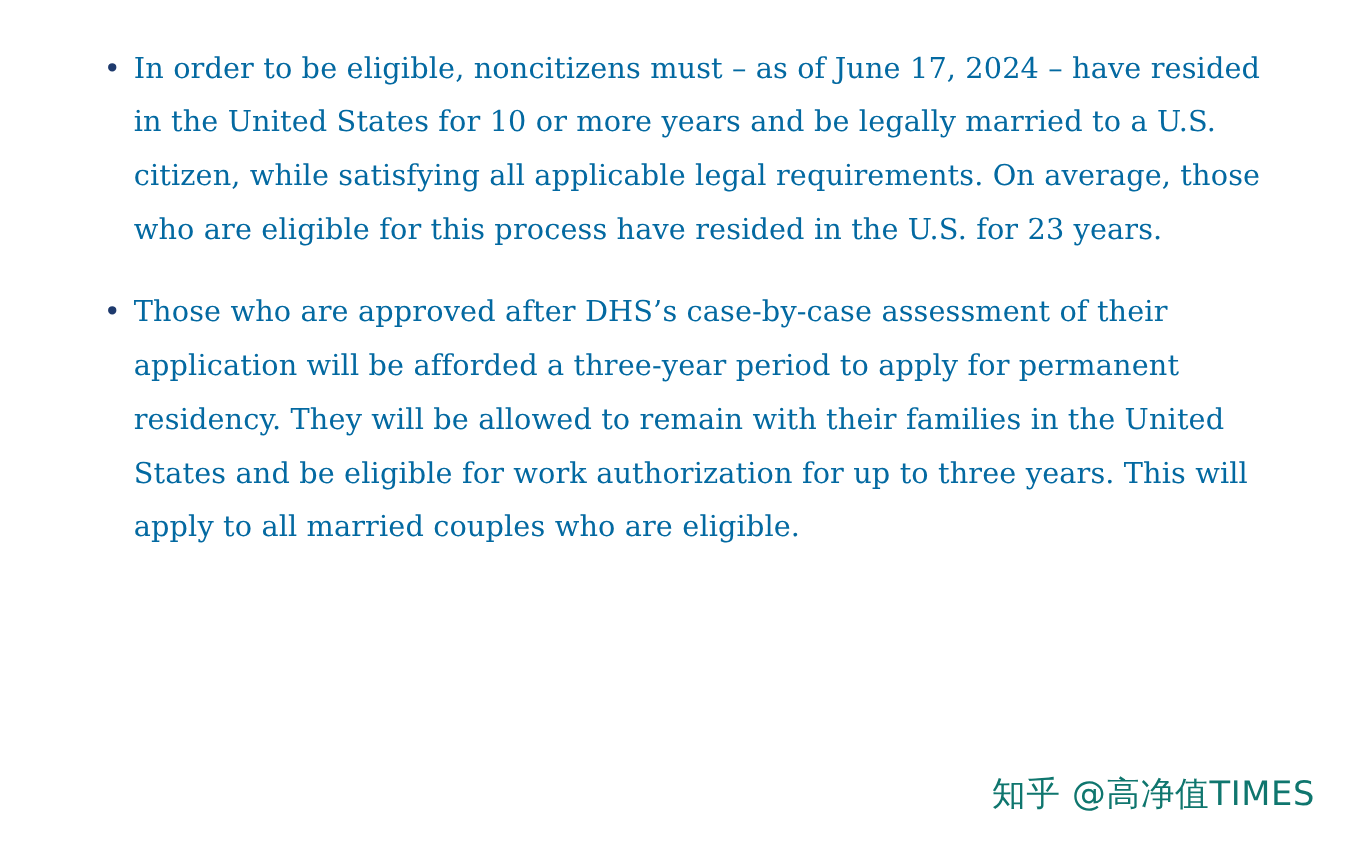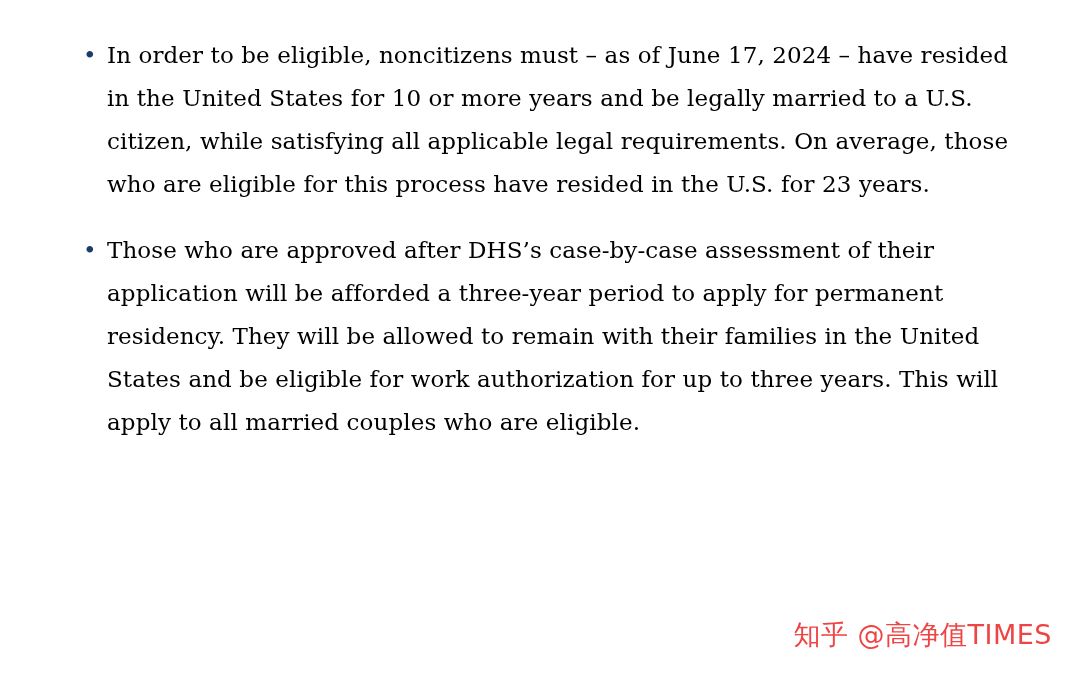--- a/index.html
+++ b/index.html
@@ -21,21 +21,21 @@
     left: 107px;
     width: 905px;
   }
   .bullet-list {
     margin: 0;
     padding: 0;
     list-style: none;
   }
   .bullet-list li {
     position: relative;
-    color: #000000;
+    color: #0369a1;
     font-size: 23px;
     line-height: 43px;
     margin-bottom: 23px;
     letter-spacing: 0.1px;
   }
   .bullet-list li:last-child {
     margin-bottom: 0;
   }
   .bullet-list li::before {
     content: "\2022";
@@ -45,21 +45,21 @@
     color: #1e3a6d;
     font-size: 23px;
     line-height: 43px;
   }
   .watermark {
     position: absolute;
     right: 28px;
     bottom: 22px;
     font-family: "DejaVu Sans", "Liberation Sans", sans-serif;
     font-size: 27px;
-    color: #ef4444;
+    color: #0f766e;
     letter-spacing: 0.5px;
     white-space: nowrap;
   }
 </style>
 </head>
 <body>
 
 <div class="content">
   <ul class="bullet-list">
     <li>

